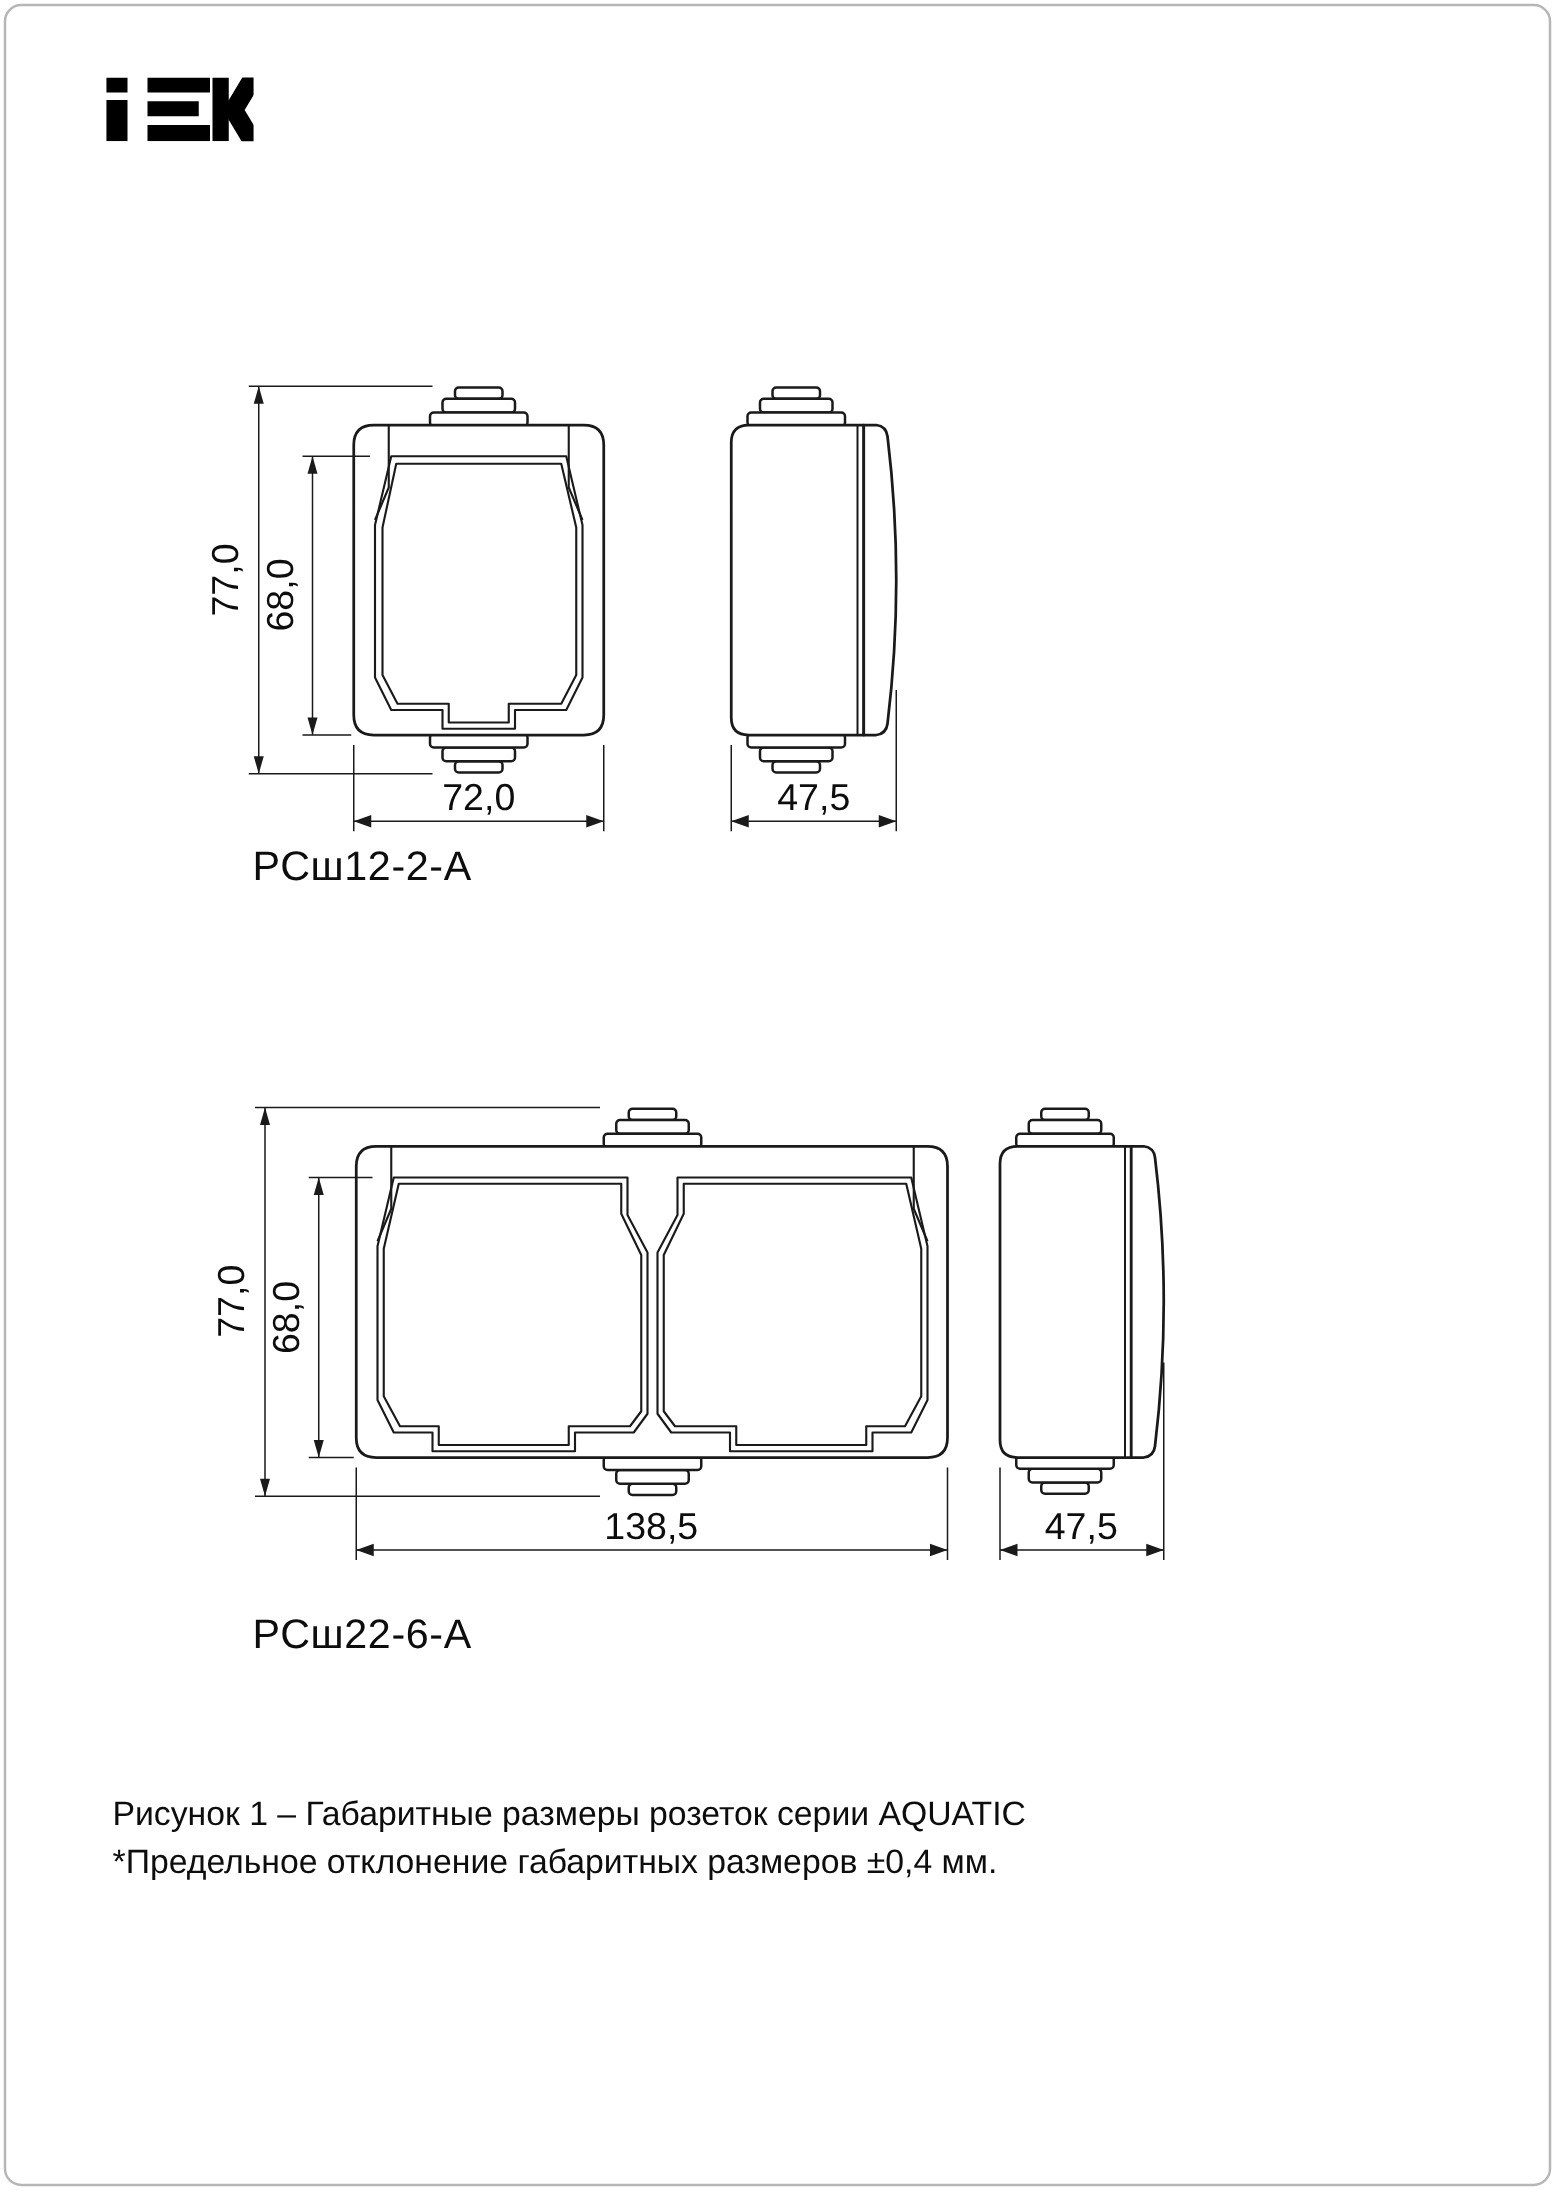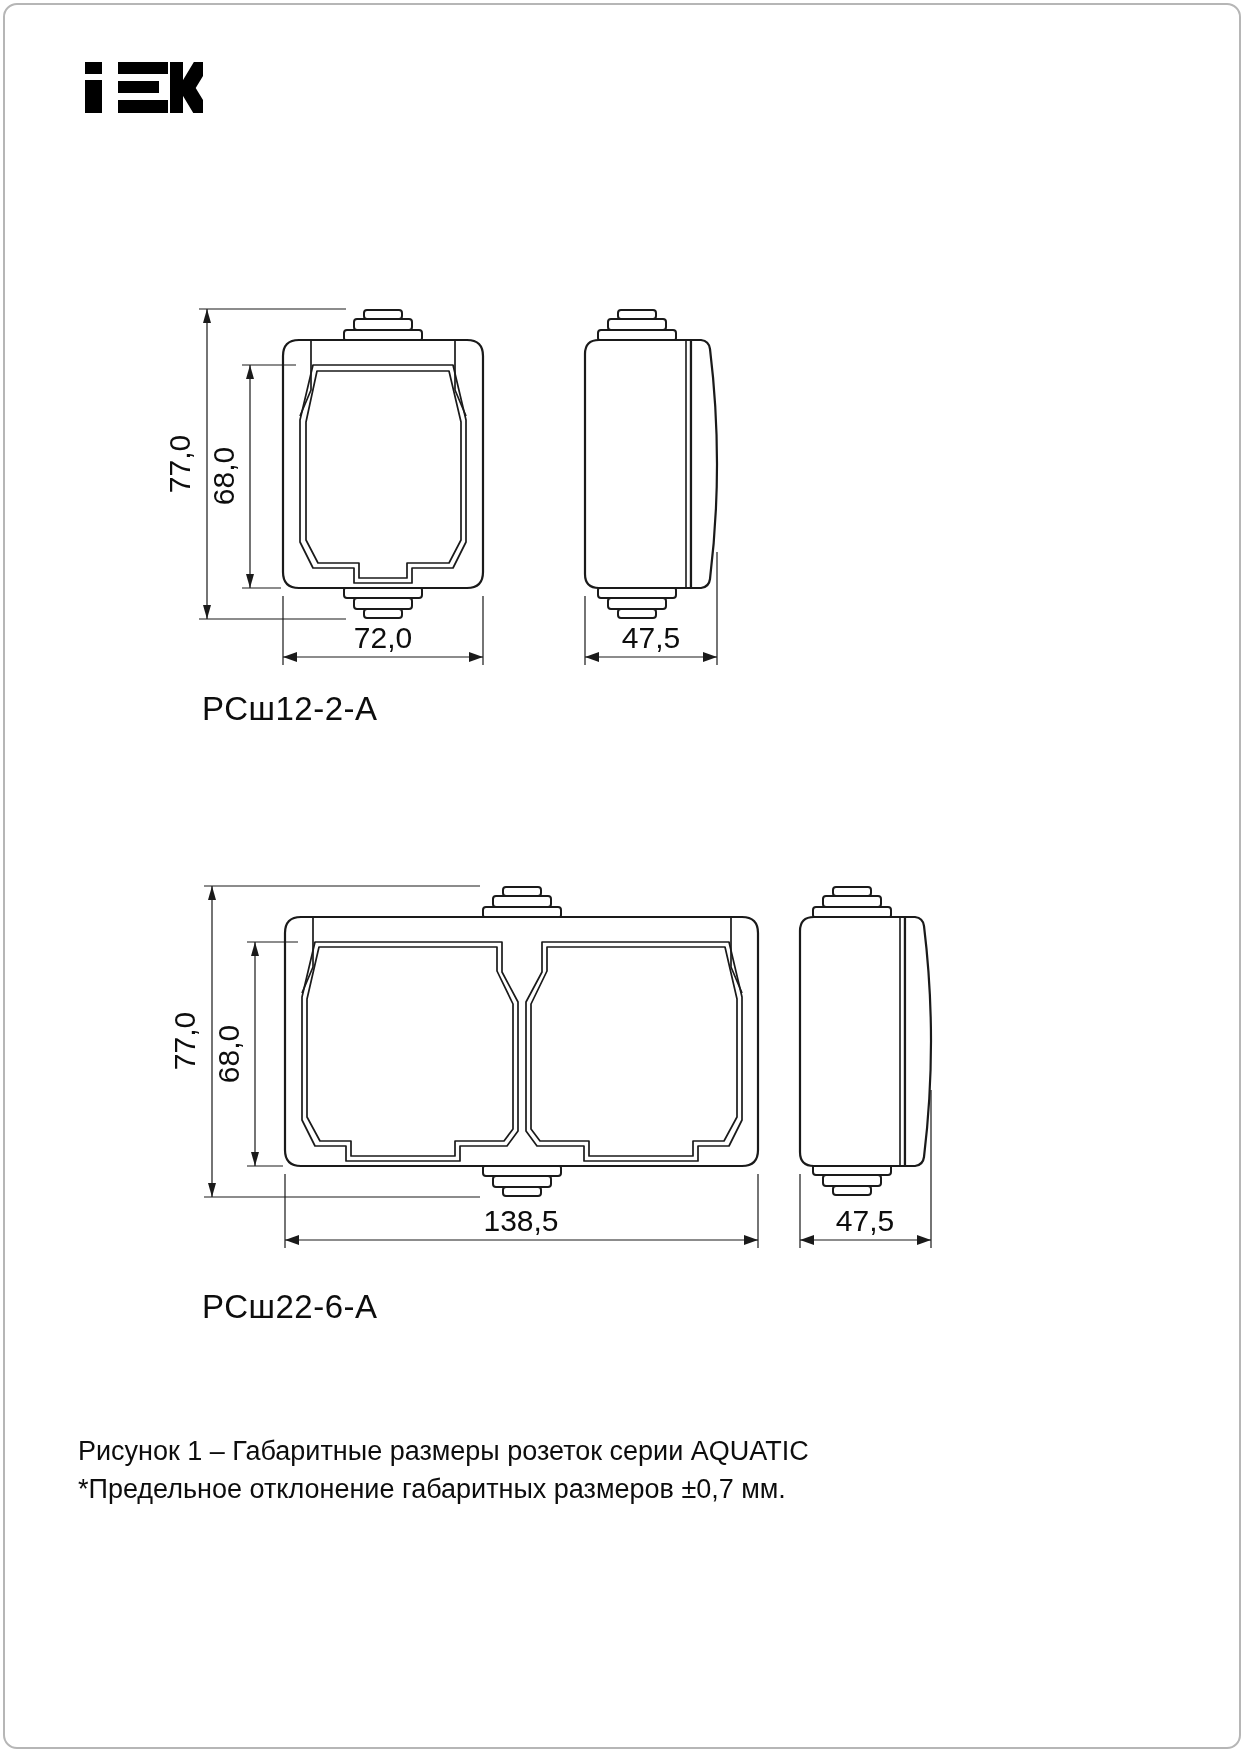--- a/index.html
+++ b/index.html
@@ -1,21 +1,21 @@
 <!DOCTYPE html>
 <html><head>
 <meta charset="utf-8">
 <style>
   html,body{margin:0;padding:0;background:#fff;}
   .page{position:relative;width:1244px;height:1752px;background:#ffffff;overflow:hidden;
         font-family:"Liberation Sans", sans-serif;color:#111;}
   .frame{position:absolute;inset:3px;border:2px solid #b6b6b6;border-radius:14px;pointer-events:none;}
   .abs{position:absolute;}
   .model-label{font-size:33px;font-weight:400;color:#0d0d0d;letter-spacing:0.5px;}
-  .caption{font-size:27px;line-height:38px;color:#0d0d0d;}
+  .caption{font-size:27px;line-height:38px;color:#0d0d0d;margin-left:12px;}
   
   .outline{fill:#ffffff;stroke:#1a1a1a;stroke-width:2.2;stroke-linejoin:round;}
   .lid{fill:none;stroke:#1a1a1a;stroke-width:1.7;stroke-linejoin:round;}
   .tab{fill:none;stroke:#1a1a1a;stroke-width:1.7;stroke-linejoin:round;}
   .seam{stroke:#1a1a1a;stroke-width:1.6;}
   .dimln{stroke:#1a1a1a;stroke-width:1.2;fill:none;}
   .arrow{fill:#1a1a1a;stroke:none;}
   .dimtxt{font-family:"Liberation Sans", sans-serif;font-size:30px;fill:#0d0d0d;}
   .gl{fill:#ffffff;stroke:#1a1a1a;stroke-width:2;}
 </style>
@@ -90,21 +90,21 @@
     </g>
 
     <g>
       <path class="dimln" d="M435,344 V413 M567,300 V413 M435,405 H567"></path>
       <polygon class="arrow" points="435,405 449,400 449,410"></polygon>
       <polygon class="arrow" points="567,405 553,400 553,410"></polygon>
       <text class="dimtxt" x="501" y="396" text-anchor="middle">47,5</text>
     </g>
   </svg>
 
-  <div class="abs model-label" style="left:202px;top:690px;">РСш12-2-А</div>
+  <div class="abs model-label" style="left:202px;top:674px;">РСш12-2-А</div>
 
   <svg class="abs" style="left:150px;top:790px;" width="800" height="470" viewBox="0 0 800 470">
     <defs>
       <g id="gland2">
         <rect class="gl" x="-19" y="-31" width="38" height="9" rx="3"></rect>
         <rect class="gl" x="-29" y="-22" width="58" height="11" rx="3"></rect>
         <rect class="gl" x="-39" y="-11" width="78" height="11" rx="3"></rect>
       </g>
     </defs>
 
@@ -158,15 +158,15 @@
       <polygon class="arrow" points="650,450 664,445 664,455"></polygon>
       <polygon class="arrow" points="781,450 767,445 767,455"></polygon>
       <text class="dimtxt" x="715" y="441" text-anchor="middle">47,5</text>
     </g>
   </svg>
 
   <div class="abs model-label" style="left:202px;top:1288px;">РСш22-6-А</div>
 
   <div class="abs caption" style="left:78px;top:1432px;">
     <div>Рисунок 1 – Габаритные размеры розеток серии AQUATIC</div>
-    <div>*Предельное отклонение габаритных размеров ±0,7 мм.</div>
+    <div>*Предельное отклонение габаритных размеров ±0,4 мм.</div>
   </div>
 </div>
 
 </body></html>

